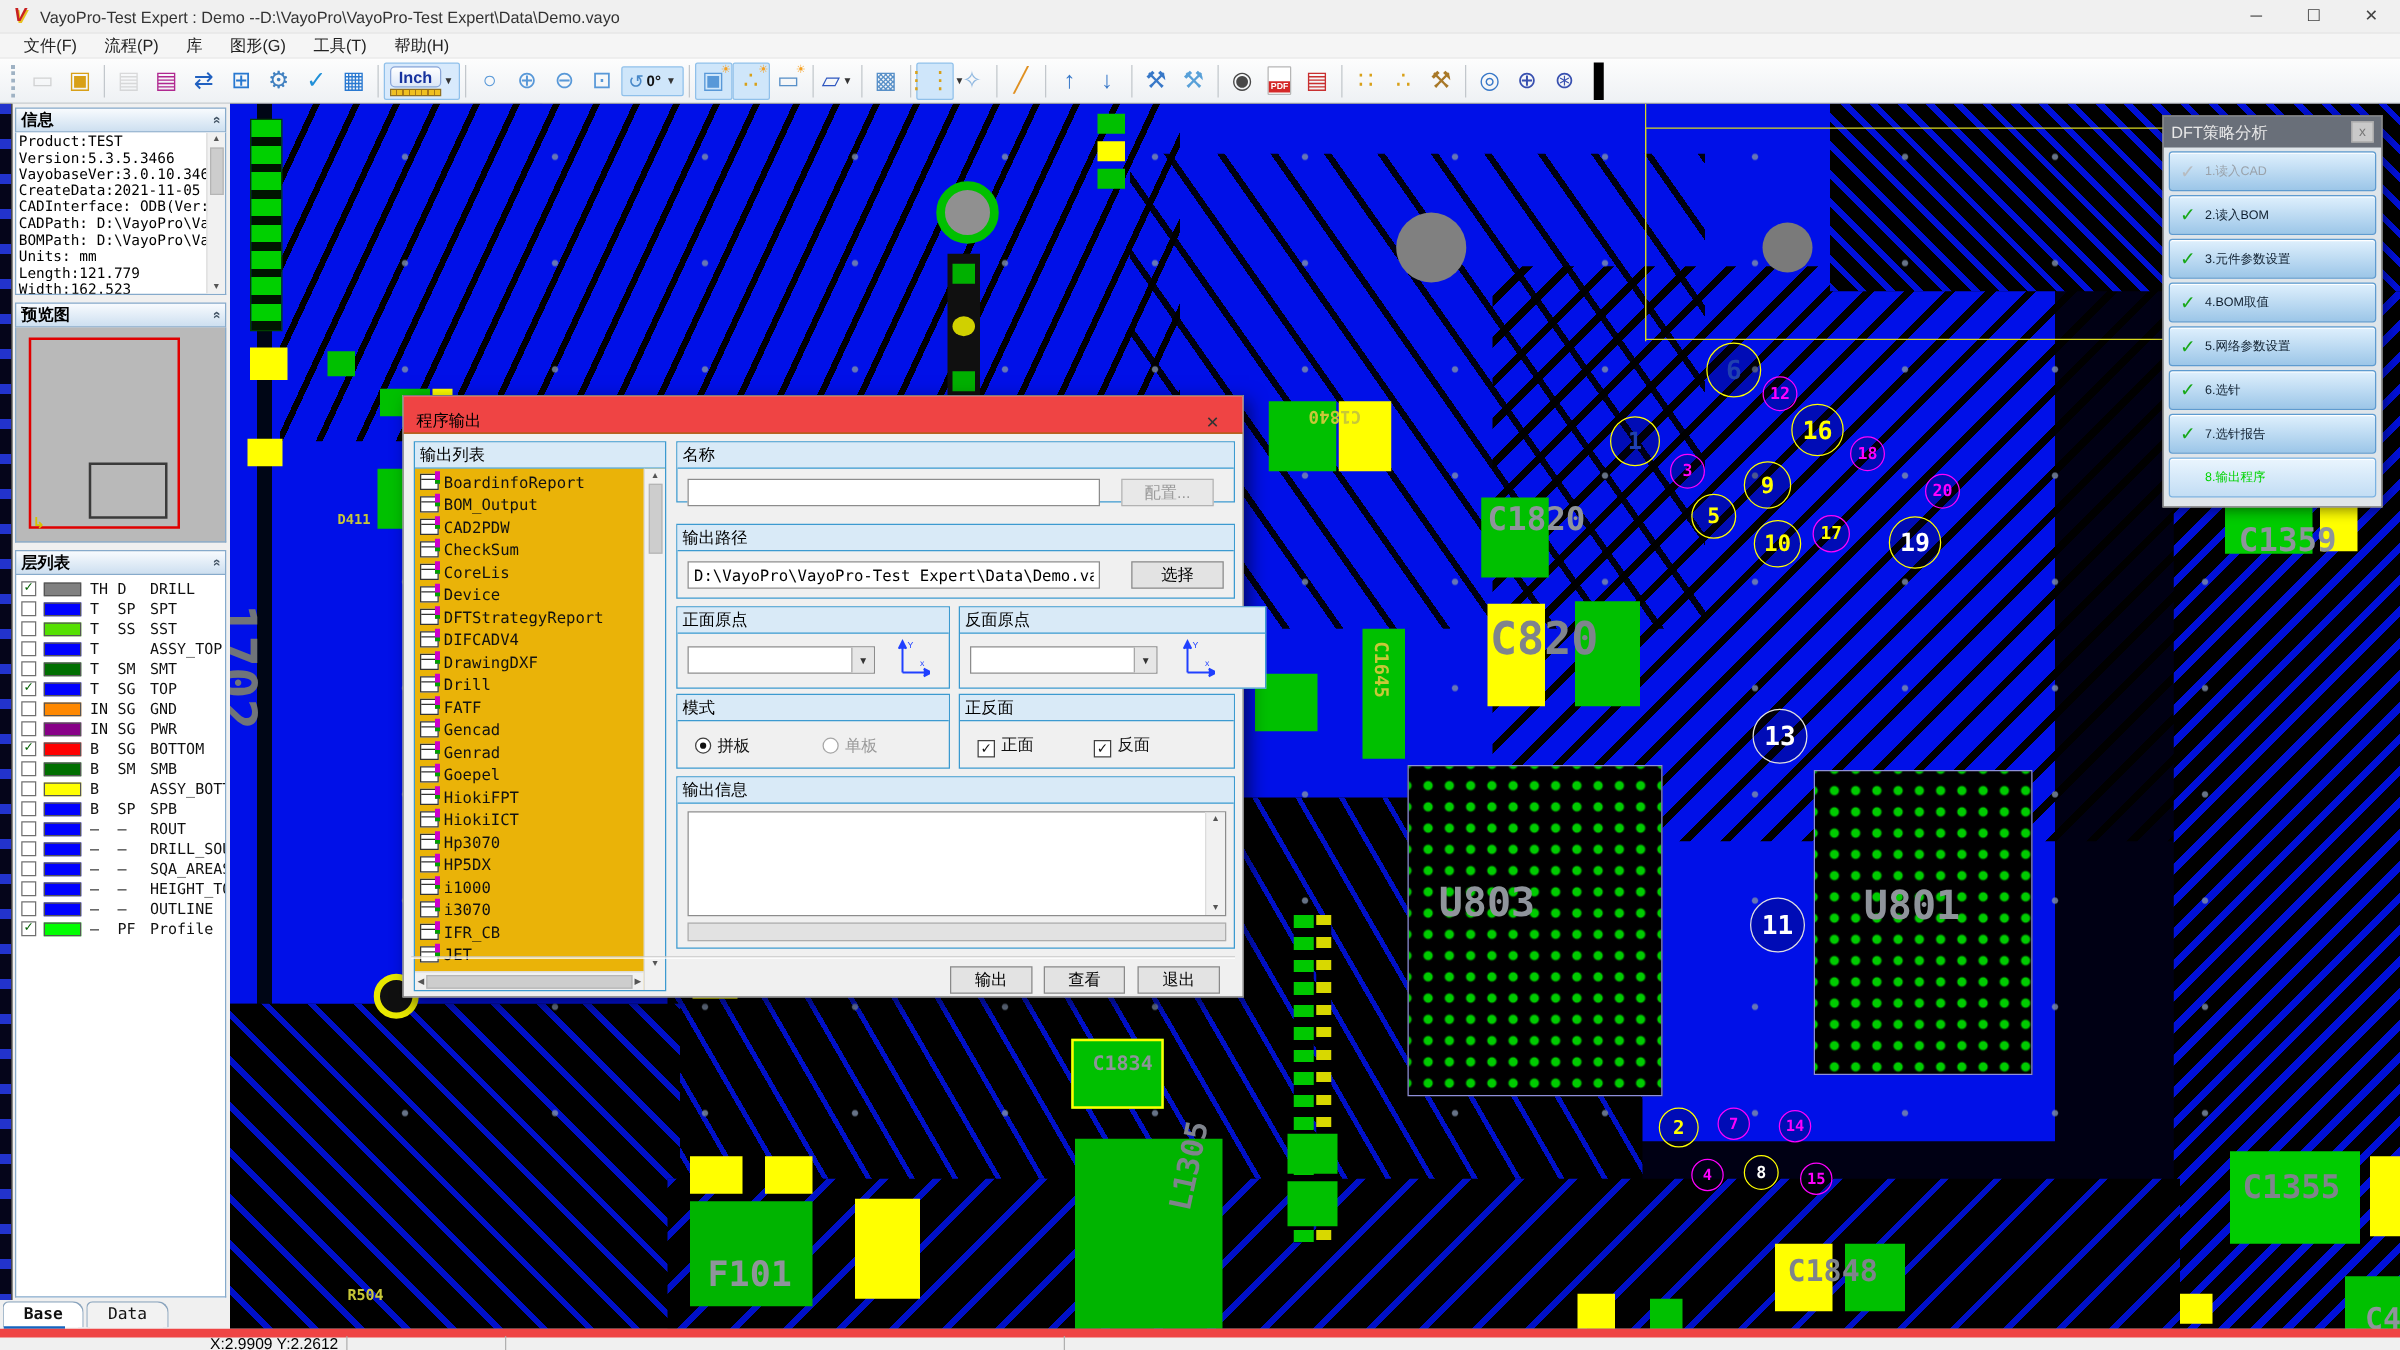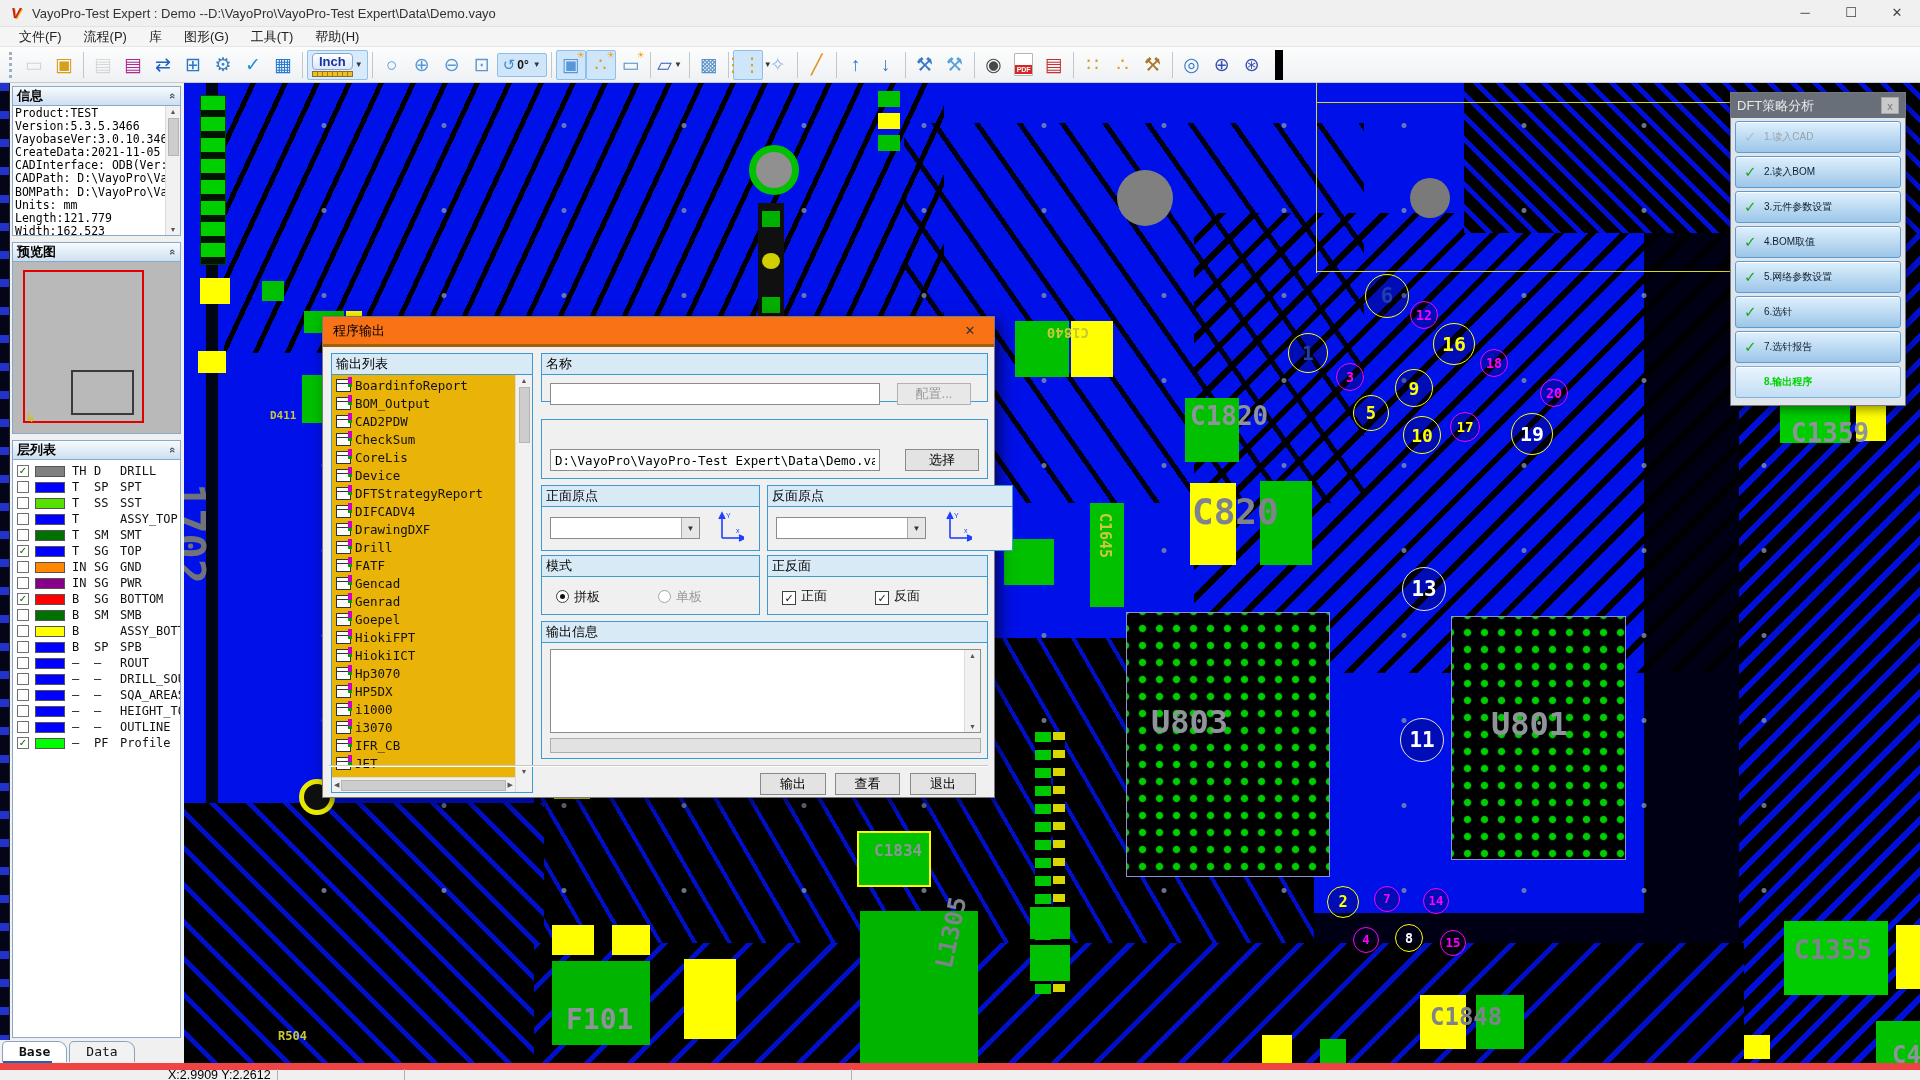--- a/index.html
+++ b/index.html
@@ -66,21 +66,21 @@
 .pz{position:absolute}
 .pcb-label{position:absolute;font-family:"DejaVu Sans Mono","Liberation Mono",monospace;font-weight:bold;white-space:nowrap;transform-origin:left top}
 .tp{position:absolute;border-radius:50%;display:flex;align-items:center;justify-content:center;font-family:"DejaVu Sans Mono",monospace;font-weight:bold;background:rgba(0,0,30,.25)}
 .prect{position:absolute}
 .bga{position:absolute;background-color:#000;border:1px solid #8f8fd8;background-image:radial-gradient(circle,#00cc00 3px,rgba(0,45,0,.95) 4px,transparent 4.6px);background-size:17px 17px;background-position:7px 7px}
 .stripe-g{background:repeating-linear-gradient(180deg,#00c800 0 10px,#000 10px 18px)}
 .stripe-y{background:repeating-linear-gradient(180deg,#d8d800 0 8px,#000 8px 18px)}
 #conn-strip{position:absolute;left:16px;top:12px;width:26px;height:170px;background:repeating-linear-gradient(180deg,#00d000 0 14px,#001400 14px 21px);border:1px solid #004000}
 
 #dialog{position:absolute;left:322px;top:316px;width:673px;height:482px;background:#f0f0f0;border:1px solid #7a7a7a;box-shadow:5px 5px 14px rgba(0,0,0,.55)}
-#dlg-titlebar{height:30px;background:#f97316;display:flex;align-items:center;padding:0 10px;border-bottom:3px solid #a16207}
+#dlg-titlebar{height:30px;background:#ef4444;display:flex;align-items:flex-end;padding:0 10px;border-bottom:1px solid #a16207}
 #dlg-title{font-size:13px;color:#000}
 #dlg-close{margin-left:auto;font-size:13px;color:#333;width:28px;text-align:center}
 .grp{position:absolute;border:1px solid #3c9ad0;background:#f0f0f0}
 .grp-hdr{height:21px;background:#d9eaf7;border-bottom:1px solid #3c9ad0;font-size:13px;color:#000;display:flex;align-items:center;padding-left:4px}
 .txt-input{position:absolute;height:22px;border:1px solid #8c8c8c;background:#fff;font-size:12.5px;font-family:"DejaVu Sans Mono",monospace;padding:0 4px;color:#000}
 .btn{position:absolute;height:22px;background:#e3e3e3;border:1px solid #8a8a8a;font-size:13px;text-align:center;color:#000;padding:0}
 .btn.disabled{color:#9a9a9a;border-color:#b2b2b2;background:#e8e8e8}
 .combo{position:absolute;height:22px;background:#fff;border:1px solid #8c8c8c;display:flex}
 .combo .cfill{flex:1}
 .combo .carr{width:18px;background:#e6e6e6;border-left:1px solid #a8a8a8;font-size:8px;display:flex;align-items:center;justify-content:center;color:#333}
@@ -108,21 +108,21 @@
 #dft{position:absolute;left:1730px;top:92px;width:176px;height:314px;border:1px solid #777;background:#dfe5ea;box-shadow:3px 3px 10px rgba(0,0,0,.45)}
 #dft-hdr{height:25px;background:rgba(72,78,88,.78);color:#e8e8e8;font-size:13px;display:flex;align-items:center;padding:0 6px}
 #dft-close{margin-left:auto;width:18px;height:17px;background:#c9c9c9;color:#777;font-size:11px;text-align:center;line-height:16px;border:1px solid #a8a8a8}
 #dft-body{padding:3px 4px}
 .step{height:32px;margin-bottom:3px;border:1px solid #5e9bd0;border-radius:3px;background:linear-gradient(#dff0fd,#9cc6e8);display:flex;align-items:center;padding-left:8px;box-shadow:inset 0 1px 0 #fff}
 .step .chk{width:20px;font-size:15px;font-weight:bold;color:#18a818}
 .step .slabel{font-size:10px;color:#102030}
 .step.dim .chk{color:#b8bcc0}
 .step.dim .slabel{color:#9aa2aa}
 .step.active{background:linear-gradient(#eaf5fe,#c2ddf4);border-color:#7ab2e2}
-.step.active .slabel{color:#00d400;font-weight:bold}
+.step.active .slabel{color:#00d400;font-weight:normal}
 </style>
 </head>
 <body>
 
 <div id="titlebar">
   <span id="logo">V</span>
   <span id="title-text">VayoPro-Test Expert : Demo  --D:\VayoPro\VayoPro-Test Expert\Data\Demo.vayo</span>
   <div id="win-controls">
     <span class="winbtn">─</span>
     <span class="winbtn">☐</span>
@@ -678,20 +678,21 @@
     </div>
   </div>
 
   <div class="grp" style="left:218px;top:36px;width:447px;height:49px">
     <div class="grp-hdr">名称</div>
     <input class="txt-input" style="left: 8px; top: 29px; width: 330px;" value="">
     <button class="btn disabled" style="right:16px;top:29px;width:74px">配置...</button>
   </div>
 
   <div class="grp" style="left:218px;top:102px;width:447px;height:60px">
+    <div class="grp-hdr">输出路径</div>
     <input class="txt-input" style="left: 8px; top: 29px; width: 330px;" value="D:\VayoPro\VayoPro-Test Expert\Data\Demo.vayo">
     <button class="btn" style="right:8px;top:29px;width:74px">选择</button>
   </div>
 
   <div class="grp" style="left:218px;top:168px;width:219px;height:66px">
     <div class="grp-hdr">正面原点</div>
     <div class="combo" style="left:8px;top:31px;width:150px">
         <div class="cfill"></div>
         <div class="carr">▼</div>
       </div>

